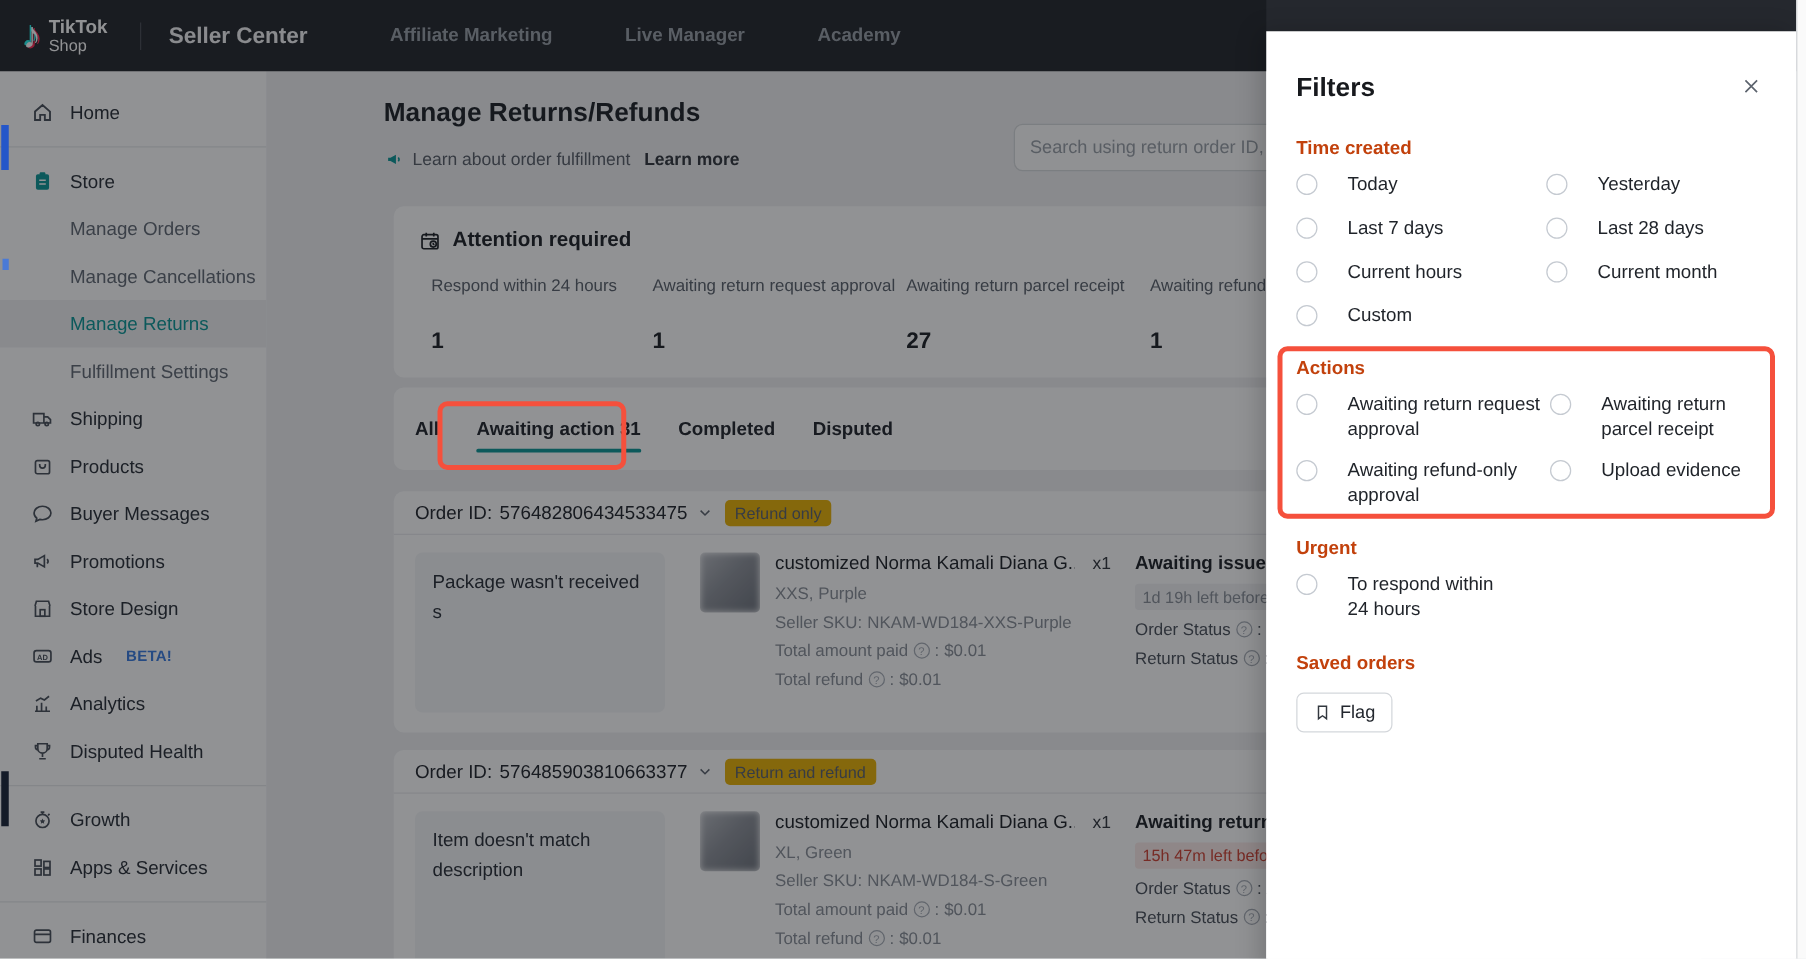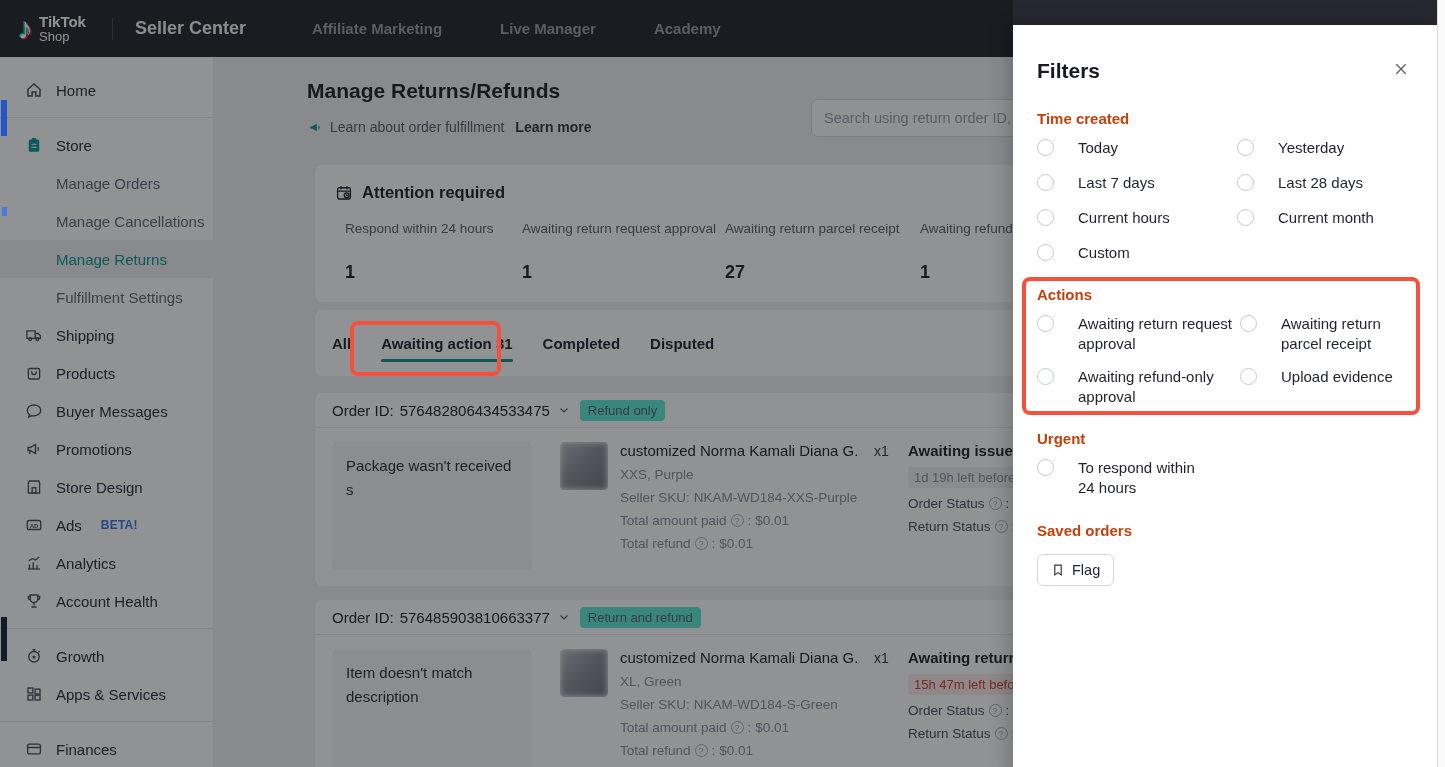--- a/index.html
+++ b/index.html
@@ -69,21 +69,21 @@
   .tab.active::after { content:""; position:absolute; left:0; right:0; bottom:12px;
     height:3px; background:#0e9898; border-radius:2px; }
 
   .order-card { position:absolute; left:102px; width:1046px; }
   .order-card-1 { top:336px; height:193px; }
   .order-card-2 { top:543px; height:224px; }
   .order-head { display:flex; align-items:center; height:35px; padding:0 17px;
     border-bottom:1px solid #ececee; font-size:15px; color:#23272e; }
   .order-id-wrap { display:flex; align-items:center; gap:6px; }
   .chev { display:flex; color:#5c636d; margin-left:2px; cursor:pointer; }
-  .type-badge { background:#5eead4; color:#5c636d; font-size:13px; border-radius:4px;
+  .type-badge { background:#eab308; color:#5c636d; font-size:13px; border-radius:4px;
     padding:3px 8px; margin-left:10px; }
   .mask-wrap { margin-left:auto; display:flex; align-items:center; gap:3px; }
   .masked-blob { width:62px; height:17px; border-radius:3px; background:#e3e4e7; filter:blur(2px); }
   .mask-num { font-size:14px; color:#33383f; }
 
   .order-body { display:flex; padding:14px 17px 0 17px; }
   .reason-box { width:200px; min-height:128px; background:#f5f6f8; border-radius:6px;
     padding:12px 14px; font-size:15px; color:#2b3139; white-space:pre-line; line-height:1.6; }
   .thumb { width:48px; height:48px; border-radius:4px; margin-left:28px; overflow:hidden; flex:0 0 48px; }
   .thumb-inner { width:100%; height:100%; filter:blur(3px);
@@ -273,21 +273,21 @@
       <span>Analytics</span>
     </div>
     <div class="side-item">
       <span class="sicon">
         <svg viewBox="0 0 24 24" fill="none" stroke="currentColor" stroke-width="1.8">
             <path d="M7 4h10v5a5 5 0 0 1-10 0V4z"></path>
             <path d="M7 6H4.5v1.5A3 3 0 0 0 7 10.5M17 6h2.5v1.5A3 3 0 0 1 17 10.5"></path>
             <path d="M12 14v4M8.5 20h7"></path>
           </svg>
       </span>
-      <span>Account Health</span>
+      <span>Disputed Health</span>
     </div>
     <div class="side-div"></div>
     <div class="side-item">
       <span class="sicon">
         <svg viewBox="0 0 24 24" fill="none" stroke="currentColor" stroke-width="1.8">
             <circle cx="12" cy="13" r="7"></circle>
             <path d="M10 3.5h4M12 3.5V6M18 7l1.5-1.5"></path>
             <path d="M12 10.5l.9 1.8 2 .3-1.45 1.4.35 2-1.8-.95-1.8.95.35-2L9.1 12.6l2-.3z" fill="currentColor" stroke="none"></path>
           </svg>
       </span>

